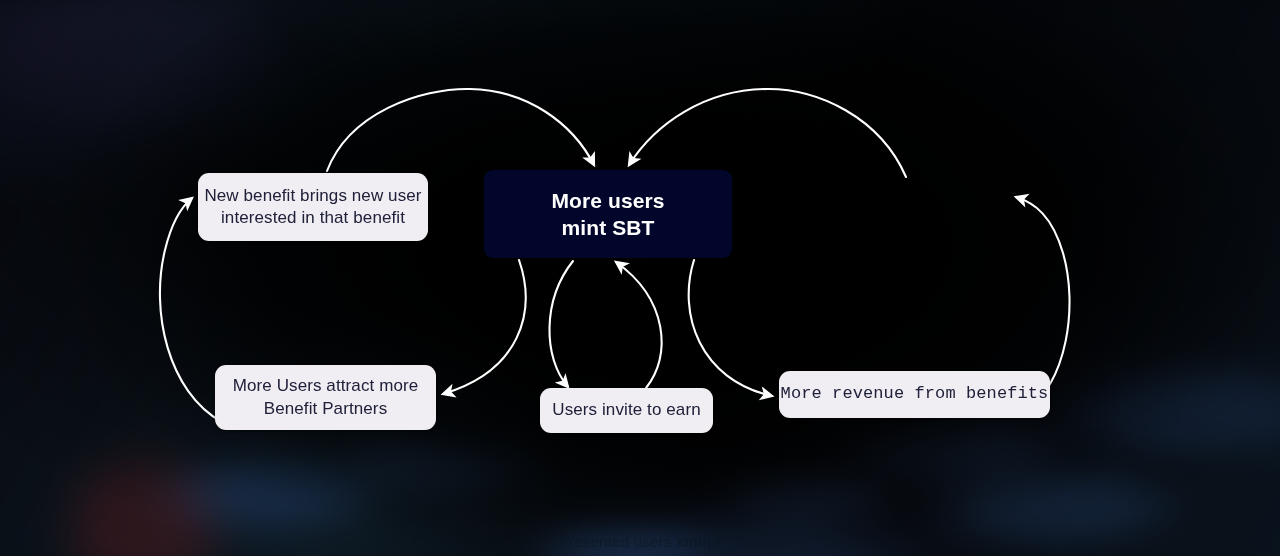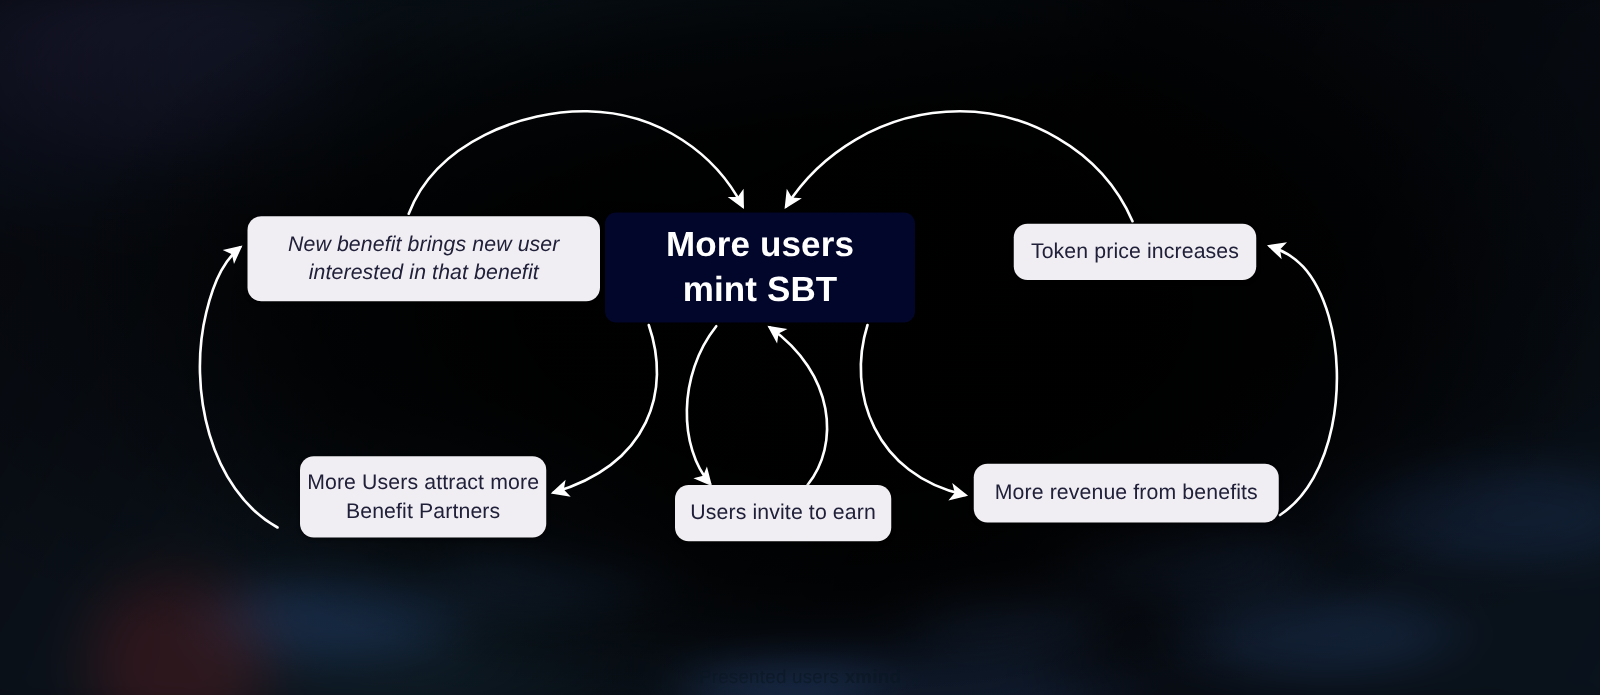--- a/index.html
+++ b/index.html
@@ -72,32 +72,32 @@
   }
   .node.light {
     background: #f0eef2;
     color: #20203a;
     font-size: 17px;
     box-shadow: 0 1px 3px rgba(0,0,0,0.55);
   }
   .node.center {
     background: #03062b;
     color: #ffffff;
-    font-size: 28px;
+    font-size: 21px;
     font-weight: bold;
     border-radius: 9px;
     line-height: 1.30;
   }
 
-  #node-new-benefit   { left:198px; top:173px; width:282px; height:68px;font-style:italic; }
+  #node-new-benefit   { left:198px; top:173px; width:230px; height:68px; }
   #node-center        { left:484px; top:170px; width:248px; height:88px; }
   #node-token-price   { left:811px; top:179px; width:194px; height:45px; }
-  #node-benefit-partners { left:215px; top:365px; width:197px; height:65px;margin-left:25px; }
+  #node-benefit-partners { left:215px; top:365px; width:221px; height:65px; }
   #node-users-invite  { left:522px; top:388px; width:173px; height:45px;margin-left:18px; }
-  #node-more-revenue  { left:779px; top:371px; width:244px; height:47px; }
+  #node-more-revenue  { left:779px; top:371px; width:271px; height:47px;font-family:Liberation Mono, monospace; }
 
   
   #watermark {
     position: absolute;
     left: 0;
     right: 0;
     bottom: 6px;
     text-align: center;
     font-size: 15px;
     color: rgba(10,22,34,0.62);
@@ -140,21 +140,20 @@
       <path d="M 1024,412 C 1068,383 1078,305 1063,253 C 1052,216 1035,203 1016,197"></path>
     </g>
   </svg>
 
   <div class="node light" id="node-new-benefit">New benefit brings new user
 interested in that benefit</div>
 
   <div class="node center" id="node-center">More users
 mint SBT</div>
 
-  <div class="node light" id="node-token-price">Token price increases</div>
 
   <div class="node light" id="node-benefit-partners">More Users attract more
 Benefit Partners</div>
 
   <div class="node light" id="node-users-invite">Users invite to earn</div>
 
   <div class="node light" id="node-more-revenue">More revenue from benefits</div>
 
   <div id="watermark"><span>Presented users </span><b>xmind</b></div>
 

